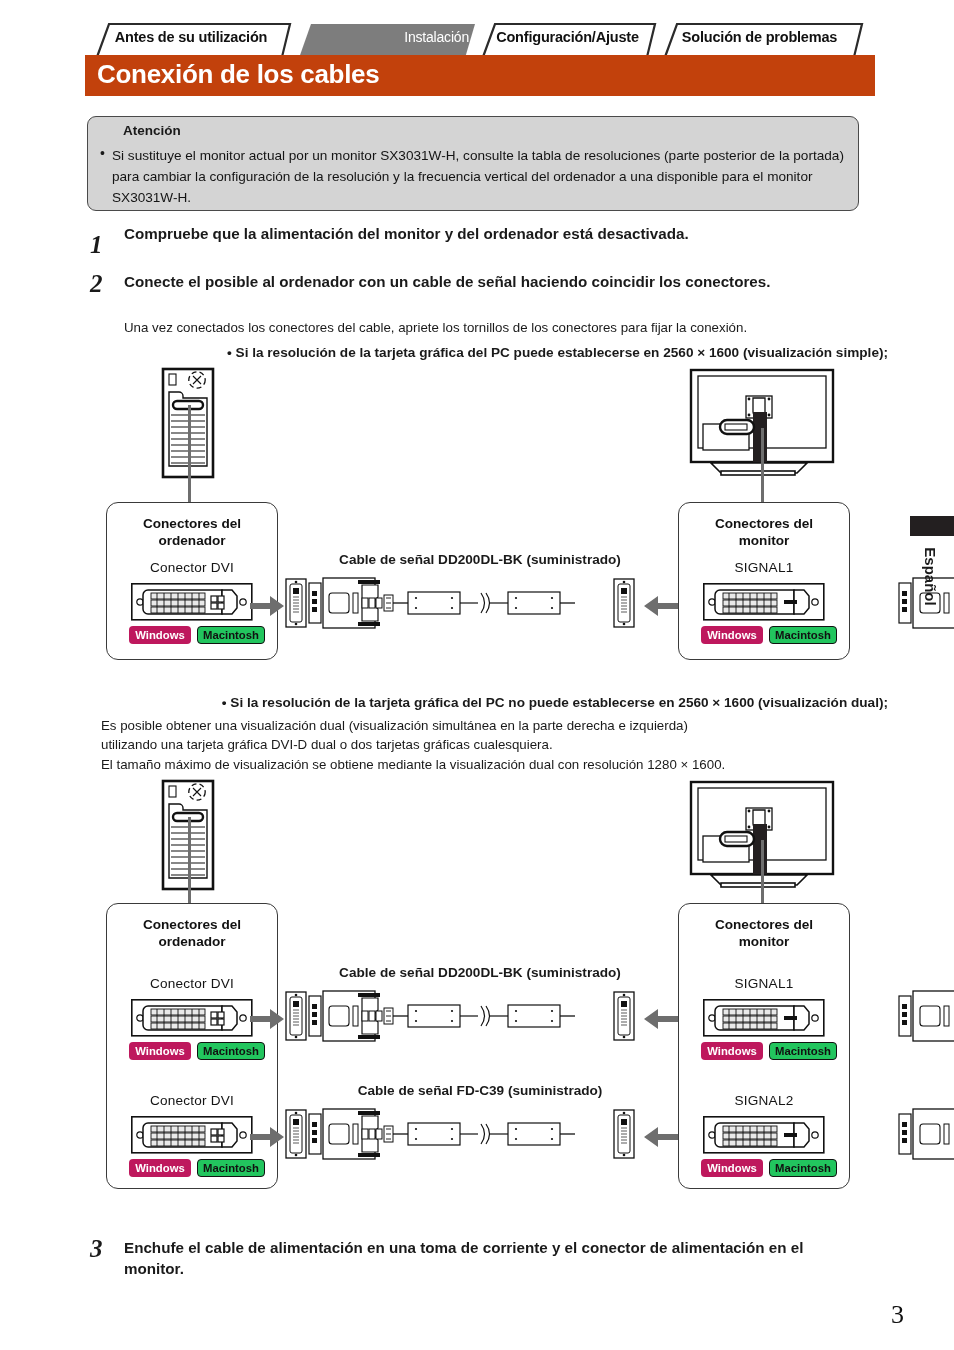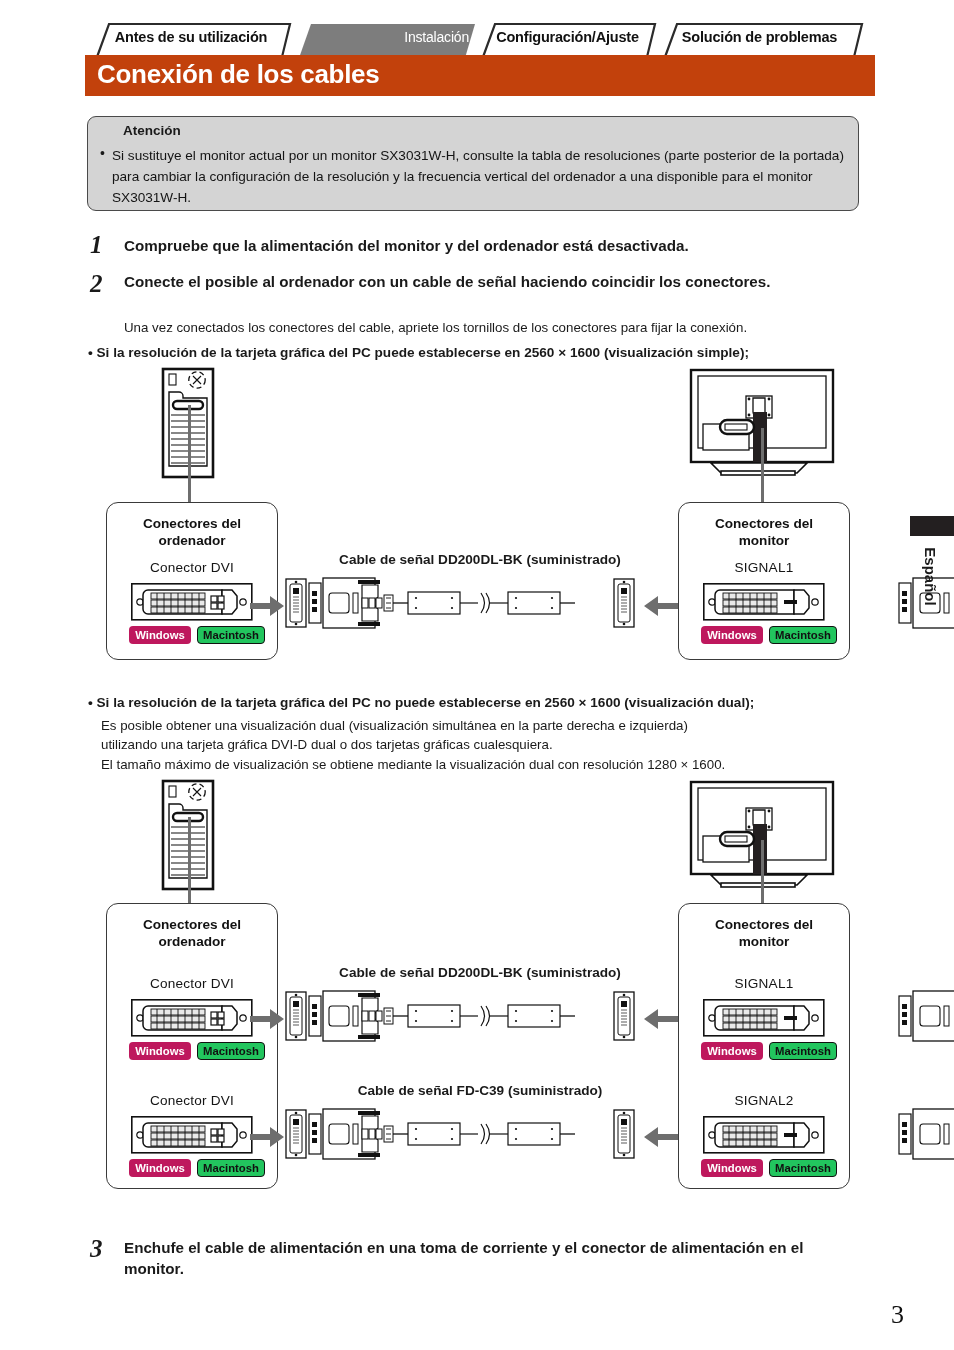--- a/index.html
+++ b/index.html
@@ -52,24 +52,24 @@
     font-size:13.6px; line-height:21px; color:#141414;
   }
 
   
   .stepnum {
     position:absolute; font-size:25px; font-weight:bold; font-style:italic;
     font-family:"Liberation Serif", serif;
   }
   .steptext { position:absolute; font-size:15.2px; font-weight:bold; line-height:20.5px; }
   .subtext  { position:absolute; font-size:13.3px; line-height:19px; }
-  .bullethead { position:absolute; font-size:13.6px; font-weight:bold; }
+  .bullethead { position:absolute; font-size:13.6px; font-weight:bold;text-align:right; }
 
   #step1num{ left:90px; top:231px;}
-  #step1txt{ left:124px; top:236px; width:760px;}
+  #step1txt{ left:124px; top:224px; width:760px;}
   #step2num{ left:90px; top:270px;}
   #step2txt{ left:124px; top:272px; width:730px;}
   #step2sub{ left:124px; top:318px; width:760px;}
   #b1{ left:88px; top:345px; width:800px;}
 
   #b2{ left:88px; top:695px; width:800px;}
   #b2l1{ left:101px; top:716px; width:800px;}
   #b2l2{ left:101px; top:735px; width:800px;}
   #b2l3{ left:101px; top:755px; width:800px;}
 

